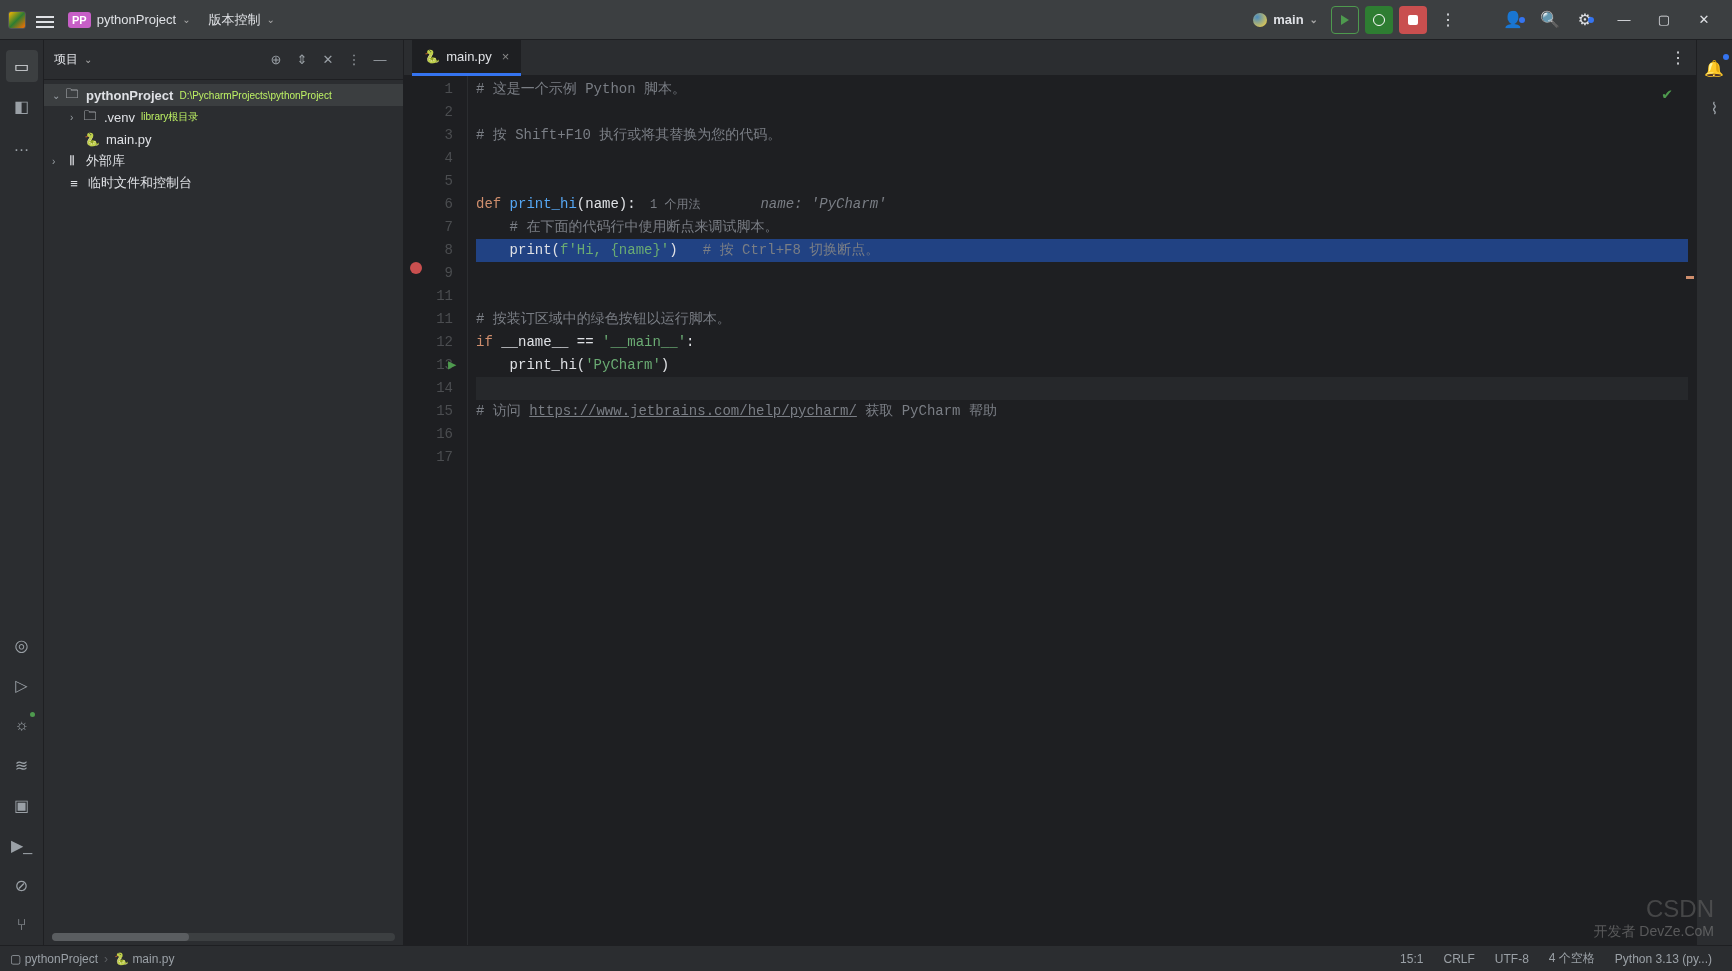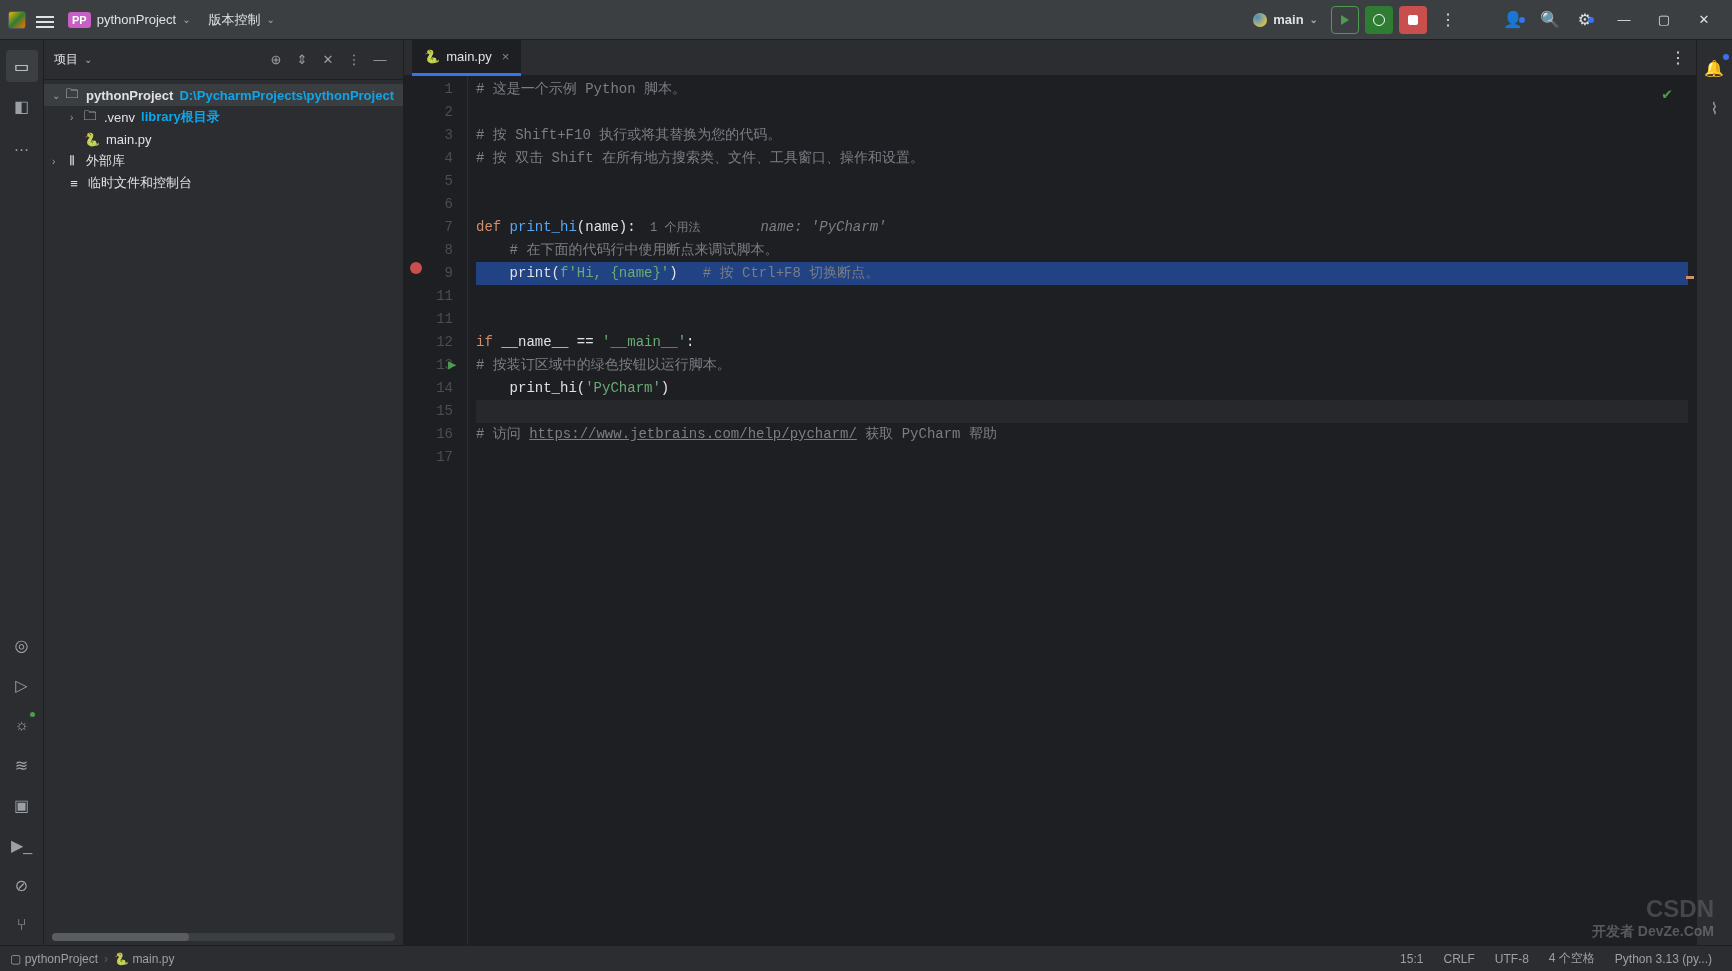--- a/index.html
+++ b/index.html
@@ -52,21 +52,21 @@
 .sb-header{height:40px;display:flex;align-items:center;padding:0 10px;border-bottom:1px solid #1e1f22;}
 .sb-title{font-size:12px;color:#dfe1e5;}
 .sb-header .spacer{flex:1;}
 .sb-icon{width:22px;height:22px;display:flex;align-items:center;justify-content:center;color:#9aa0a6;margin:0 2px;cursor:pointer;}
 .tree{flex:1;overflow:auto;padding:4px 0;}
 .tree-row{display:flex;align-items:center;height:22px;padding:0 6px;cursor:pointer;color:#dfe1e5;}
 .tree-row.sel{background:#3b3e40;}
 .tree-row .arw{width:12px;color:#9aa0a6;font-size:10px;}
 .tree-row .pad{display:inline-block;}
 .tree-row .ficon{width:16px;margin-right:6px;text-align:center;}
-.dimmed{color:#0ea5e9;font-size:13px;margin-left:6px;font-weight:bold;}
+.dimmed{color:#bef264;font-size:10px;margin-left:6px;}
 .scrollbar-fake{height:8px;background:#3c3f41;margin:0 8px 4px 8px;border-radius:4px;}
 .scrollbar-fake .thumb{height:8px;width:40%;background:#5a5d60;border-radius:4px;}
 
 .editor-area{flex:1;display:flex;flex-direction:column;background:#1e1f22;position:relative;}
 .tabs{height:36px;background:#2b2d30;border-bottom:1px solid #1e1f22;display:flex;align-items:center;padding-left:8px;}
 .tab{height:36px;display:flex;align-items:center;padding:0 12px;border-bottom:3px solid #3574f0;background:#1e1f22;position:relative;}
 .tab .ficon{margin-right:6px;}
 .tab-close{margin-left:10px;color:#888;cursor:pointer;}
 .tabs .spacer{flex:1;}
 .editor{flex:1;display:flex;font-family:Consolas,"Courier New",monospace;font-size:14px;line-height:23px;overflow:hidden;}
@@ -90,21 +90,21 @@
 
 .right-strip{width:36px;background:#2b2d30;border-left:1px solid #1e1f22;display:flex;flex-direction:column;align-items:center;padding-top:8px;}
 .badge-dot{width:6px;height:6px;background:#3574f0;border-radius:50%;position:absolute;top:2px;right:2px;}
 
 .statusbar{height:26px;background:#2b2d30;border-top:1px solid #1e1f22;display:flex;align-items:center;padding:0 10px;color:#9aa0a6;font-size:12px;}
 .sb-crumb{display:flex;align-items:center;}
 .sb-crumb .sep{margin:0 6px;color:#5a5d60;}
 .statusbar .spacer{flex:1;}
 .sb-cell{margin:0 10px;}
 
-.watermark{position:absolute;right:18px;bottom:30px;font-size:24px;color:#666;opacity:.55;font-weight:bold;text-align:right;}
+.watermark{position:absolute;right:18px;bottom:30px;font-size:24px;color:#666;opacity:.55;font-weight:normal;text-align:right;}
 .watermark .sub{font-size:14px;display:block;color:#888;}
 .badge-blue{width:6px;height:6px;background:#3574f0;border-radius:50%;display:inline-block;vertical-align:top;margin-left:-4px;}
 </style>
 </head>
 <body>
 
 <div class="titlebar">
   <span class="app-icon"></span>
   <span class="ham-icon">
       <span></span>
@@ -239,30 +239,29 @@
           <div class="ln">15</div>
           <div class="ln">16</div>
           <div class="ln">17</div>
       </div>
       <div class="code">
         <span class="check-icon">✔</span>
         <span class="err-stripe"></span>
         <div class="code-row"><span class="c-comment"># 这是一个示例 Python 脚本。</span></div>
         <div class="code-row"></div>
         <div class="code-row"><span class="c-comment"># 按 Shift+F10 执行或将其替换为您的代码。</span></div>
-        <div class="code-row"><span class="c-comment"># 按 双击 Shift 在所有地方搜索类、文件、工具窗口、操作和设置。</span></div>
         <div class="code-row"></div>
         <div class="code-row"></div>
         <div class="code-row"><span class="c-kw">def </span><span class="c-fn">print_hi</span><span>(name):</span><span class="c-usage">  1 个用法</span><span style="display:inline-block;width:60px;"></span><span class="c-param-hint">name: 'PyCharm'</span></div>
         <div class="code-row"><span class="c-comment">    # 在下面的代码行中使用断点来调试脚本。</span></div>
         <div class="code-row hl-line"><span>    print(</span><span class="c-str">f'Hi, {name}'</span><span>)   </span><span class="c-comment"># 按 Ctrl+F8 切换断点。</span></div>
         <div class="code-row"></div>
         <div class="code-row"></div>
+        <div class="code-row"><span class="c-comment"># 按装订区域中的绿色按钮以运行脚本。</span></div>
         <div class="code-row"><span class="c-kw">if </span><span>__name__ == </span><span class="c-str">'__main__'</span><span>:</span></div>
-        <div class="code-row"><span class="c-comment"># 按装订区域中的绿色按钮以运行脚本。</span></div>
         <div class="code-row"><span>    print_hi(</span><span class="c-str">'PyCharm'</span><span>)</span></div>
         <div class="code-row cur-line"></div>
         <div class="code-row"><span class="c-comment"># 访问 </span><span class="c-link">https://www.jetbrains.com/help/pycharm/</span><span class="c-comment"> 获取 PyCharm 帮助</span></div>
         <div class="code-row"></div>
       </div>
     </div>
   </div>
 
   <div class="right-strip">
     <span class="strip-btn" style="position:relative;color:#dfe1e5;">🔔<span class="badge-dot"></span></span>

